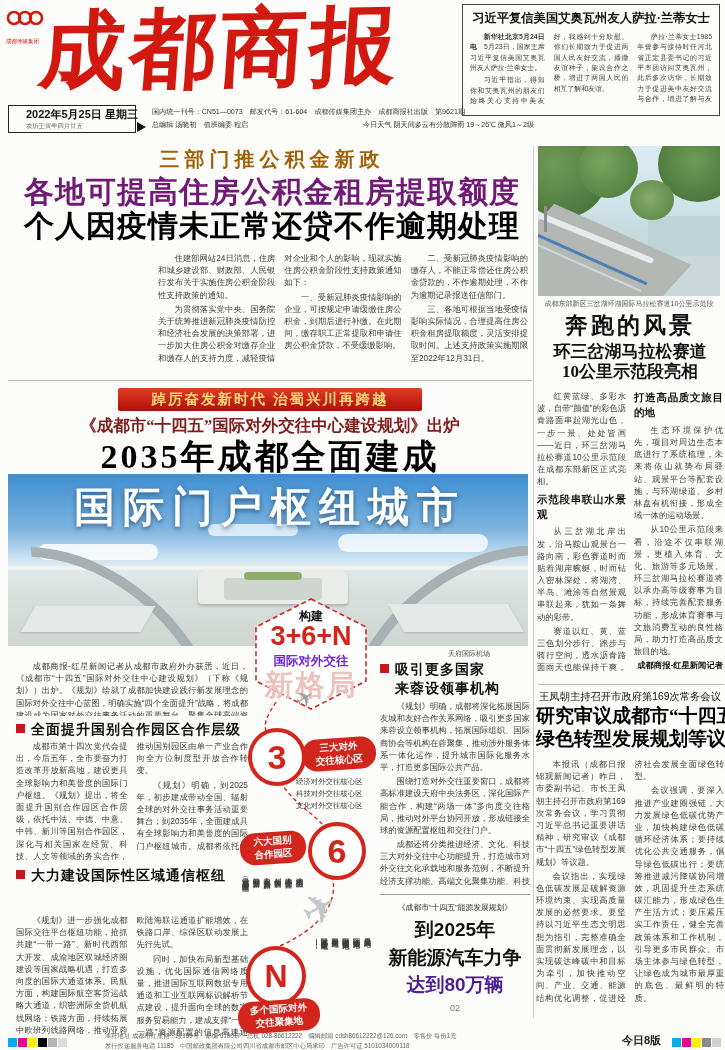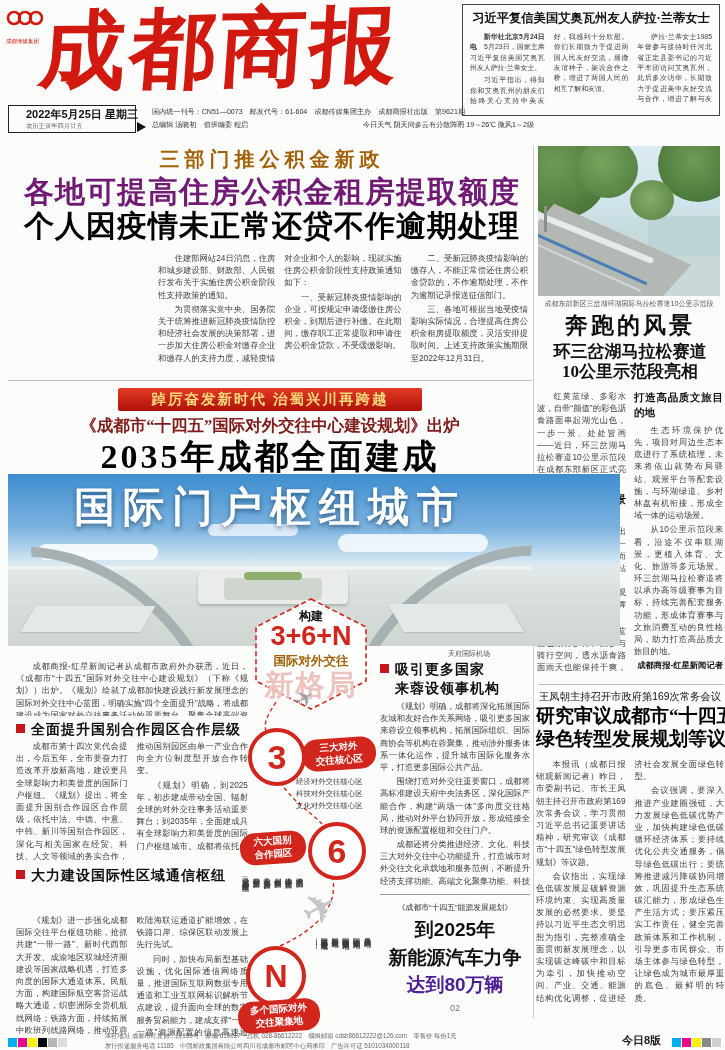--- a/index.html
+++ b/index.html
@@ -113,21 +113,21 @@
     <div style="font-weight:900;font-size:10.5px;color:#111;margin:0 0 3px 0;">打造高品质文旅目的地</div>
     <p>生态环境保护优先，项目对周边生态本底进行了系统梳理，未来将依山就势布局驿站、观景平台等配套设施，与环湖绿道、乡村林盘有机衔接，形成全域一体的运动场景。</p>
     <p>从10公里示范段来看，沿途不仅串联湖景，更植入体育、文化、旅游等多元场景。环三岔湖马拉松赛道将以承办高等级赛事为目标，持续完善配套服务功能，形成体育赛事与文旅消费互动的良性格局，助力打造高品质文旅目的地。</p>
     <p class="byline">成都商报-红星新闻记者 逯望一</p>
   </div>
 
   <div class="abs ctr" style="left:118px;top:388px;width:304px;height:23px;background:linear-gradient(180deg,#e23a26,#b01009);color:#f8d97a;font-size:14.5px;font-weight:900;line-height:23px;letter-spacing:2px;border-radius:2px;">踔厉奋发新时代 治蜀兴川再跨越</div>
   <div class="abs ser ctr" style="left:8px;top:415px;width:524px;font-size:16.5px;font-weight:700;color:#7f1d1d;">《成都市“十四五”国际对外交往中心建设规划》出炉</div>
   <div class="abs ser ctr" style="left:8px;top:434px;width:524px;font-size:34px;font-weight:900;color:#000;letter-spacing:3px;">2035年成都全面建成</div>
 
-  <div class="abs clip" style="left:8px;top:474px;width:612px;height:172px;background:linear-gradient(180deg,#3e8ed0,#7db4e0 32%,#cfe5f2 50%,#e3eaec 54%,#d9dfdc 70%,#cfd6d2);">
+  <div class="abs clip" style="left:8px;top:474px;width:520px;height:172px;background:linear-gradient(180deg,#3e8ed0,#7db4e0 32%,#cfe5f2 50%,#e3eaec 54%,#d9dfdc 70%,#cfd6d2);">
     <div class="abs" style="left:30px;top:70px;width:120px;height:16px;background:#fff;border-radius:10px;opacity:.85;"></div>
     <div class="abs" style="left:330px;top:60px;width:150px;height:18px;background:#fff;border-radius:10px;opacity:.8;"></div>
     <div class="abs" style="left:200px;top:50px;width:90px;height:12px;background:#fff;border-radius:8px;opacity:.7;"></div>
     <div class="abs" style="left:0px;top:92px;width:524px;height:4px;background:#eef2f0;"></div>
     <div class="abs" style="left:190px;top:96px;width:150px;height:34px;background:#e9ece9;border-radius:8px 8px 4px 4px;box-shadow:0 2px 3px rgba(0,0,0,.2);"></div>
     <div class="abs" style="left:216px;top:104px;width:98px;height:22px;background:#cfd6cf;border-radius:4px;"></div>
     <div class="abs" style="left:236px;top:98px;width:58px;height:8px;background:#8fae6d;border-radius:4px;"></div>
     <div class="abs" style="left:-90px;top:96px;width:300px;height:200px;border:10px solid #a7b0b2;border-radius:50%;border-bottom-color:transparent;border-left-color:transparent;transform:rotate(40deg);"></div>
     <div class="abs" style="left:320px;top:92px;width:300px;height:210px;border:10px solid #a7b0b2;border-radius:50%;border-bottom-color:transparent;border-right-color:transparent;transform:rotate(-40deg);"></div>
     <div class="abs" style="left:20px;top:132px;width:120px;height:26px;background:#e4e8e6;transform:skewX(-30deg);box-shadow:0 1px 2px rgba(0,0,0,.15);"></div>
@@ -159,21 +159,21 @@
     <path d="M44,192 C60,215 75,222 86,234" fill="none" stroke="#d2251c" stroke-width="1.4" stroke-dasharray="4 3"></path>
     <path d="M96,286 C104,315 80,340 44,356" fill="none" stroke="#d2251c" stroke-width="1.4" stroke-dasharray="4 3"></path>
   </svg>
 
   <div class="abs" style="left:252px;top:596px;width:118px;height:116px;">
     <svg class="abs" style="left:0;top:0;" width="118" height="116" viewBox="0 0 118 116">
       <polygon points="59,3 114,31 114,85 59,113 4,85 4,31" fill="#fff" stroke="#d2251c" stroke-width="1.6" stroke-dasharray="5 3"></polygon>
     </svg>
     <div class="abs ctr" style="left:0;top:12px;width:118px;font-size:12px;font-weight:900;color:#111;">构建</div>
     <div class="abs ctr" style="left:0;top:25px;width:118px;font-size:27px;font-weight:900;color:#d2251c;">3+6+N</div>
-    <div class="abs ctr" style="left:0;top:57px;width:118px;font-size:12.5px;font-weight:900;color:#a16207;">国际对外交往</div>
+    <div class="abs ctr" style="left:0;top:57px;width:118px;font-size:12.5px;font-weight:900;color:#6d28d9;">国际对外交往</div>
     <div class="abs ctr" style="left:0;top:70px;width:118px;font-size:29px;font-weight:900;color:#ecc2bd;letter-spacing:2px;">新格局</div>
   </div>
   <div class="abs" style="left:296px;top:686px;font-size:22px;color:#9aa0a3;transform:rotate(-32deg);">✈</div>
 
   <div class="abs ring" style="left:248px;top:728px;width:50px;height:50px;font-size:34px;">3</div>
   <div class="abs pill" style="left:302px;top:738px;width:70px;">
     <div>三大对外</div>
     <div>交往核心区</div>
   </div>
   <div class="abs" style="left:296px;top:776px;width:80px;font-size:7.4px;line-height:1.65;color:#3c3c3c;">

